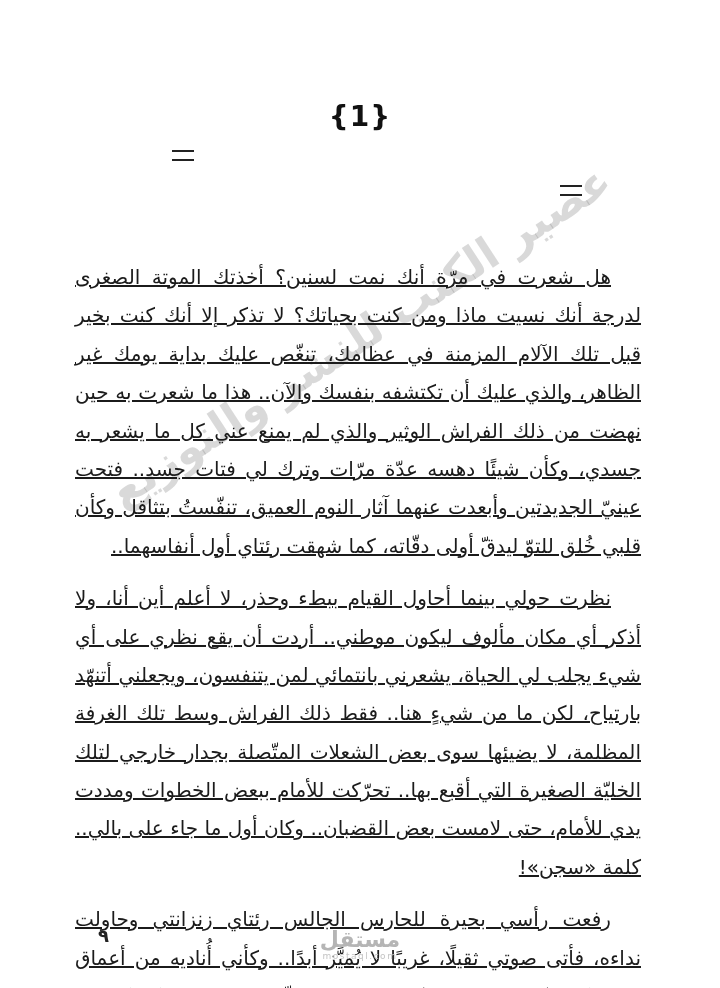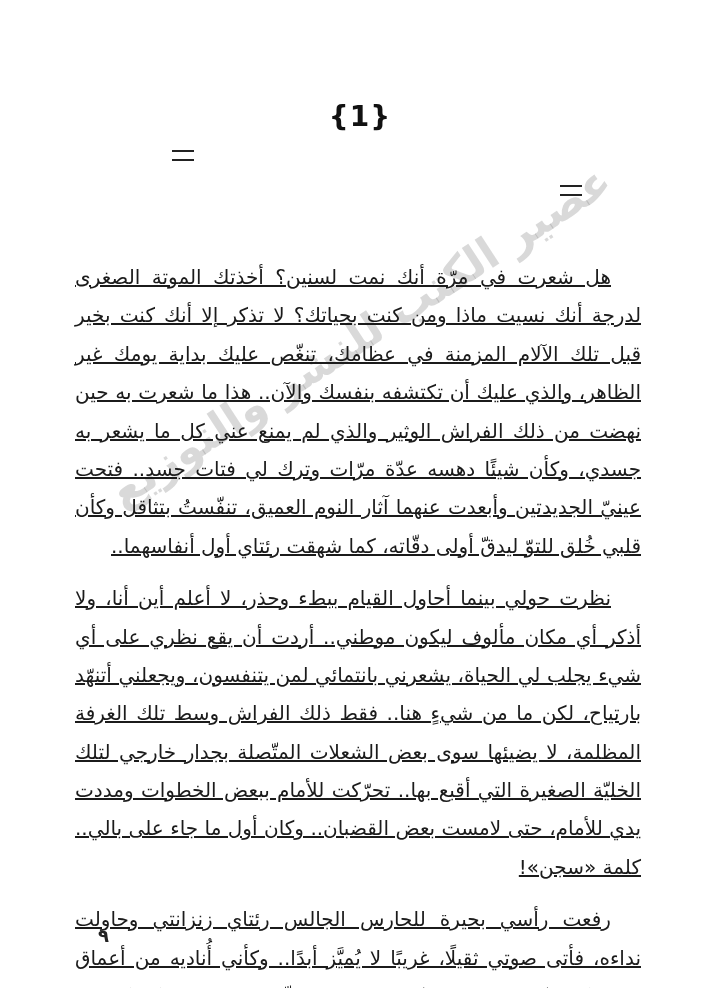--- a/index.html
+++ b/index.html
@@ -121,14 +121,18 @@
   </header>
 
   <main class="body-text">
     <p>هل شعرت في مرّة أنك نمت لسنين؟ أخذتك الموتة الصغرى لدرجة أنك نسيت ماذا ومن كنت بحياتك؟ لا تذكر إلا أنك كنت بخير قبل تلك الآلام المزمنة في عظامك، تنغّص عليك بداية يومك غير الظاهر، والذي عليك أن تكتشفه بنفسك والآن.. هذا ما شعرت به حين نهضت من ذلك الفراش الوثير والذي لم يمنع عني كل ما يشعر به جسدي، وكأن شيئًا دهسه عدّة مرّات وترك لي فتات جسد.. فتحت عينيّ الجديدتين وأبعدت عنهما آثار النوم العميق، تنفّستُ بتثاقل وكأن قلبي خُلق للتوّ ليدقّ أولى دقّاته، كما شهقت رئتاي أول أنفاسهما..</p>
     <p>نظرت حولي بينما أحاول القيام ببطء وحذر، لا أعلم أين أنا، ولا أذكر أي مكان مألوف ليكون موطني.. أردت أن يقع نظري على أي شيء يجلب لي الحياة، يشعرني بانتمائي لمن يتنفسون، ويجعلني أتنهّد بارتياح، لكن ما من شيءٍ هنا.. فقط ذلك الفراش وسط تلك الغرفة المظلمة، لا يضيئها سوى بعض الشعلات المتّصلة بجدار خارجي لتلك الخليّة الصغيرة التي أقبع بها.. تحرّكت للأمام ببعض الخطوات ومددت يدي للأمام، حتى لامست بعض القضبان.. وكان أول ما جاء على بالي.. كلمة «سجن»!</p>
     <p>رفعت رأسي بحيرة للحارس الجالس رئتاي زنزانتي وحاولت نداءه، فأتى صوتي ثقيلًا، غريبًا لا يُميَّز أبدًا.. وكأني أُناديه من أعماق البحر كحوريّة ملعونة، تتحدّث من داخل فقّاعة مائية سميكة كسُمك جلدها.. لم يلتفت لي، فأخرجت كفي الأيمن</p>
   </main>
 
   <div class="page-number">٩</div>
 
+  <div class="site-logo">
+    <div class="logo-ar">مستقل</div>
+    <div class="logo-domain">mostaql.com</div>
+  </div>
 
 </div>
 
 </body></html>

